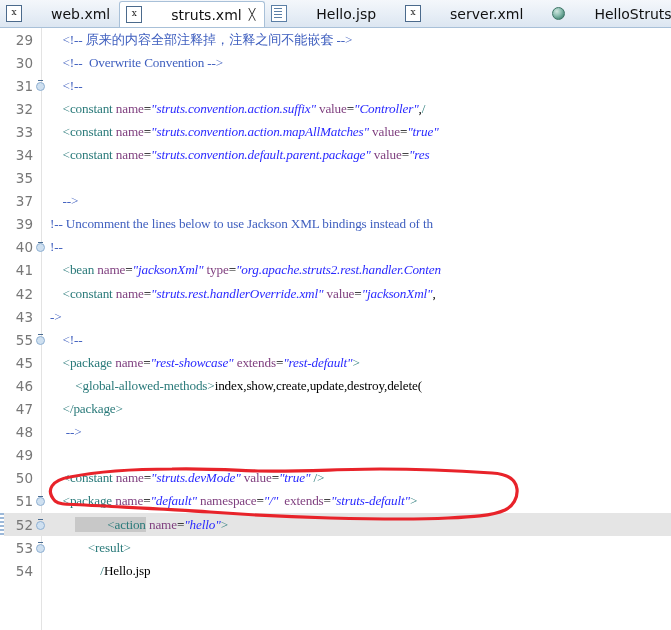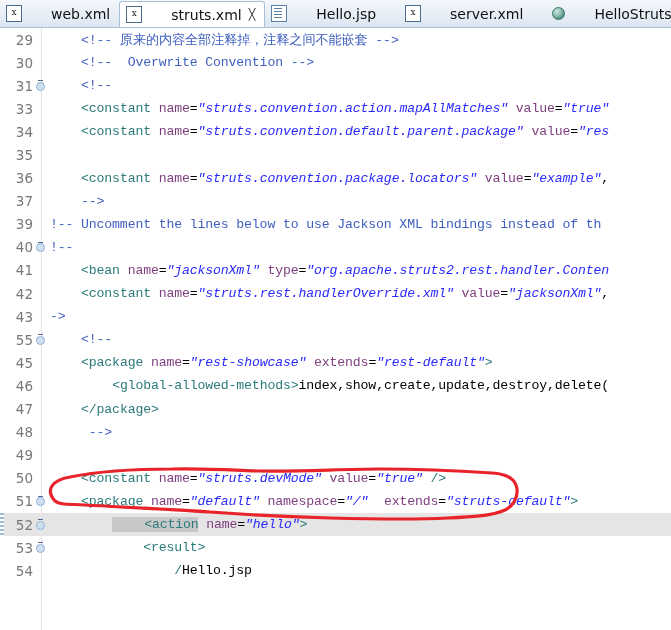--- a/index.html
+++ b/index.html
@@ -152,21 +152,21 @@
   .fold.on::after {
     content: "";
     position: absolute;
     width: 5px; height: 1px;
     background: #4a6c91;
     margin-left: -7px;
     margin-top: 0px;
   }
   .code {
     flex: 1 1 auto;
-    font-family: Liberation Mono, monospace;
+    font-family: Liberation Serif, serif;
     font-size: 13.2px;
     letter-spacing: -0.15px;
     color: #000000;
     overflow: hidden;
     padding-left: 3px;
   }
   
   .cmt   { color: #3f5fbf; }
   .tag   { color: #2a7a7a; }
   .attr  { color: #7f3f7f; }
@@ -219,24 +219,24 @@
   </div>
 
 </div>
 
 <div id="editor">
   <div id="gutter-line"></div>
   <div id="rows">
       <div class="row"><div class="lnum">29</div><div class="fold"></div><div class="code"><span class="cmt">    &lt;!-- 原来的内容全部注释掉，注释之间不能嵌套 --&gt;</span></div></div>
       <div class="row"><div class="lnum">30</div><div class="fold"></div><div class="code"><span class="cmt">    &lt;!--  Overwrite Convention --&gt;</span></div></div>
       <div class="row"><div class="lnum">31</div><div class="fold on"></div><div class="code"><span class="cmt">    &lt;!--</span></div></div>
+      <div class="row"><div class="lnum">32</div><div class="fold"></div><div class="code">    <span class="tag">&lt;constant</span> <span class="attr">name</span>=<span class="val">"struts.convention.action.suffix"</span> <span class="attr">value</span>=<span class="val">"Controller"</span>,<span class="tag">/</span></div></div>
       <div class="row"><div class="lnum">33</div><div class="fold"></div><div class="code">    <span class="tag">&lt;constant</span> <span class="attr">name</span>=<span class="val">"struts.convention.action.mapAllMatches"</span> <span class="attr">value</span>=<span class="val">"true"</span></div></div>
       <div class="row"><div class="lnum">34</div><div class="fold"></div><div class="code">    <span class="tag">&lt;constant</span> <span class="attr">name</span>=<span class="val">"struts.convention.default.parent.package"</span> <span class="attr">value</span>=<span class="val">"res</span></div></div>
       <div class="row"><div class="lnum">35</div><div class="fold"></div><div class="code"></div></div>
-      <div class="row"><div class="lnum">36</div><div class="fold"></div><div class="code">    <span class="tag">&lt;constant</span> <span class="attr">name</span>=<span class="val">"struts.convention.package.locators"</span> <span class="attr">value</span>=<span class="val">"example"</span>,</div></div>
       <div class="row"><div class="lnum">37</div><div class="fold"></div><div class="code"><span class="cmt">    --&gt;</span></div></div>
       <div class="row"><div class="lnum">39</div><div class="fold"></div><div class="code"><span class="cmt">!-- Uncomment the lines below to use Jackson XML bindings instead of th</span></div></div>
       <div class="row"><div class="lnum">40</div><div class="fold on"></div><div class="code"><span class="cmt">!--</span></div></div>
       <div class="row"><div class="lnum">41</div><div class="fold"></div><div class="code">    <span class="tag">&lt;bean</span> <span class="attr">name</span>=<span class="val">"jacksonXml"</span> <span class="attr">type</span>=<span class="val">"org.apache.struts2.rest.handler.Conten</span></div></div>
       <div class="row"><div class="lnum">42</div><div class="fold"></div><div class="code">    <span class="tag">&lt;constant</span> <span class="attr">name</span>=<span class="val">"struts.rest.handlerOverride.xml"</span> <span class="attr">value</span>=<span class="val">"jacksonXml"</span>,</div></div>
       <div class="row"><div class="lnum">43</div><div class="fold"></div><div class="code"><span class="cmt">-&gt;</span></div></div>
       <div class="row"><div class="lnum">55</div><div class="fold on"></div><div class="code"><span class="cmt">    &lt;!--</span></div></div>
       <div class="row"><div class="lnum">45</div><div class="fold"></div><div class="code">    <span class="tag">&lt;package</span> <span class="attr">name</span>=<span class="val">"rest-showcase"</span> <span class="attr">extends</span>=<span class="val">"rest-default"</span><span class="tag">&gt;</span></div></div>
       <div class="row"><div class="lnum">46</div><div class="fold"></div><div class="code">        <span class="tag">&lt;global-allowed-methods</span><span class="tag">&gt;</span><span class="txt">index</span>,<span class="txt">show</span>,<span class="txt">create</span>,<span class="txt">update</span>,<span class="txt">destroy</span>,<span class="txt">delete</span>(</div></div>
       <div class="row"><div class="lnum">47</div><div class="fold"></div><div class="code">    <span class="tag">&lt;/package</span><span class="tag">&gt;</span></div></div>

